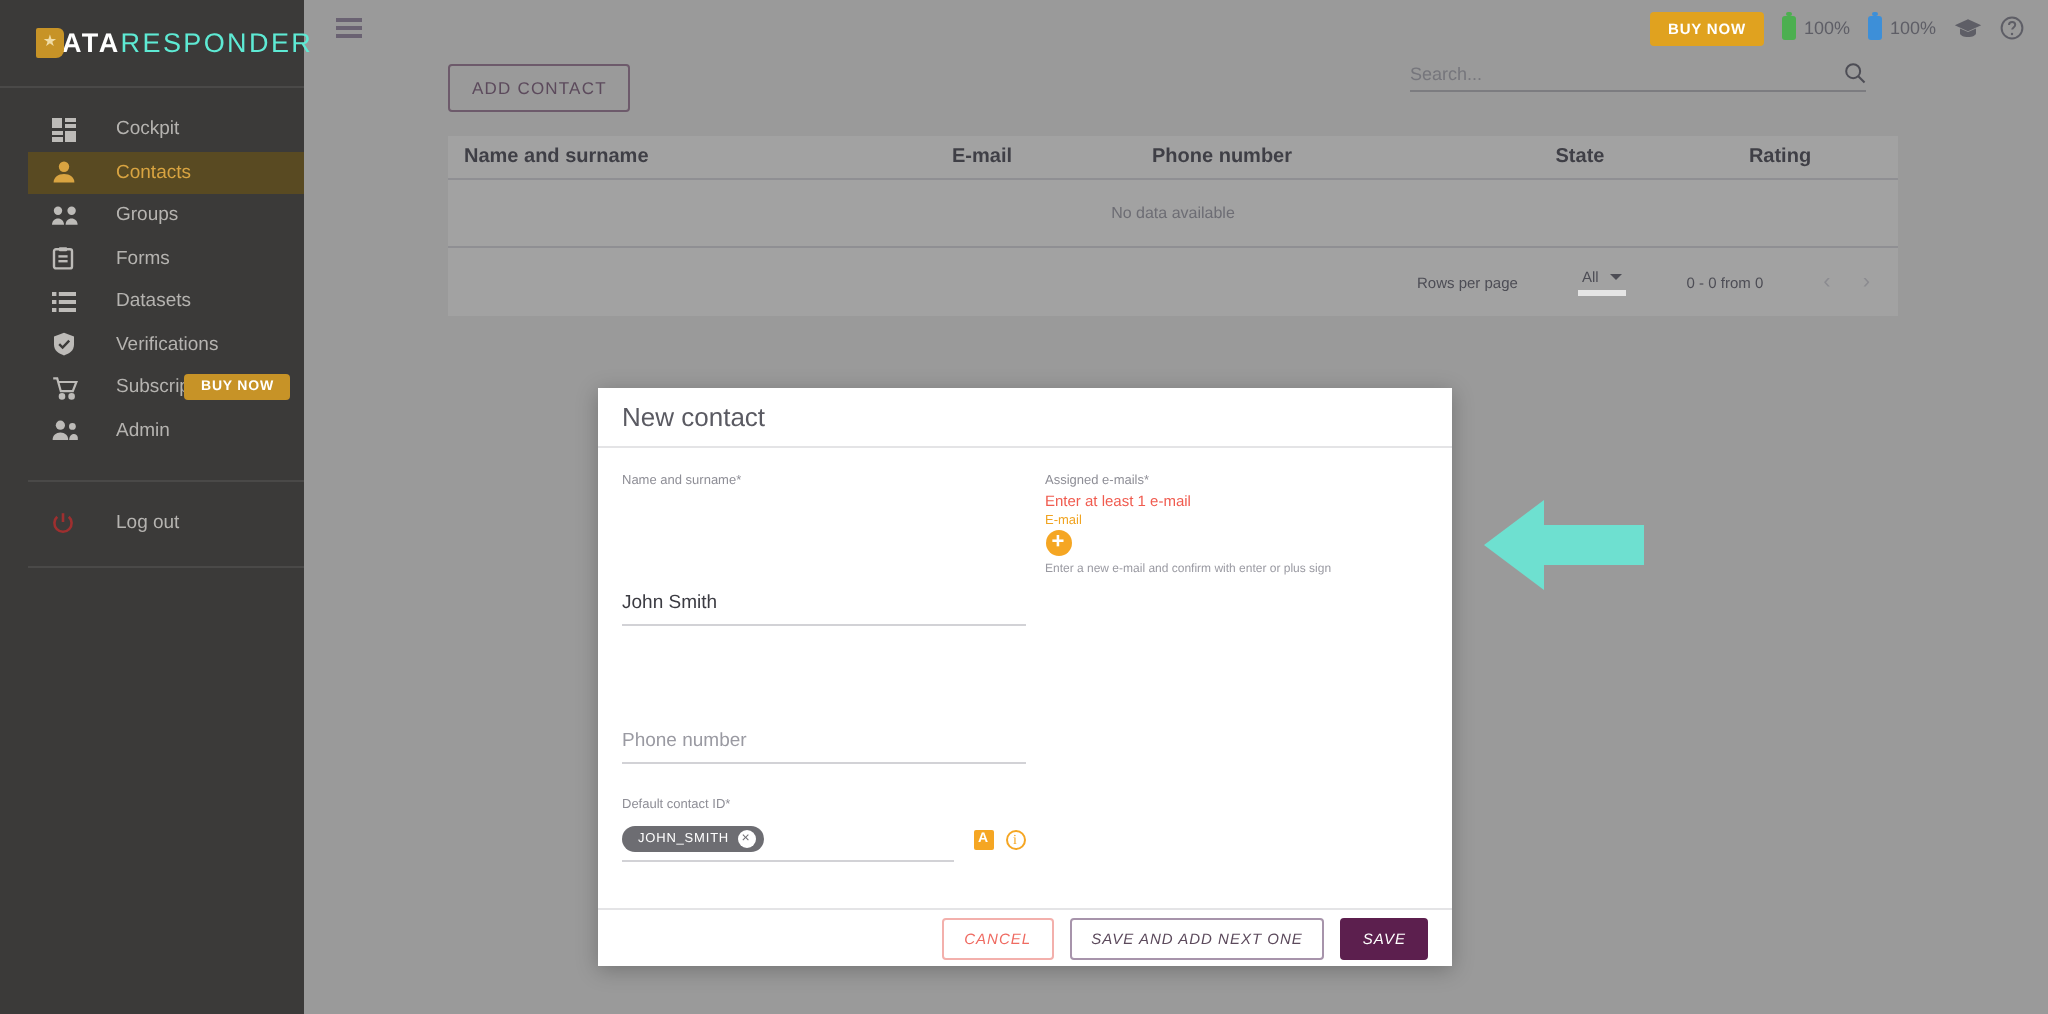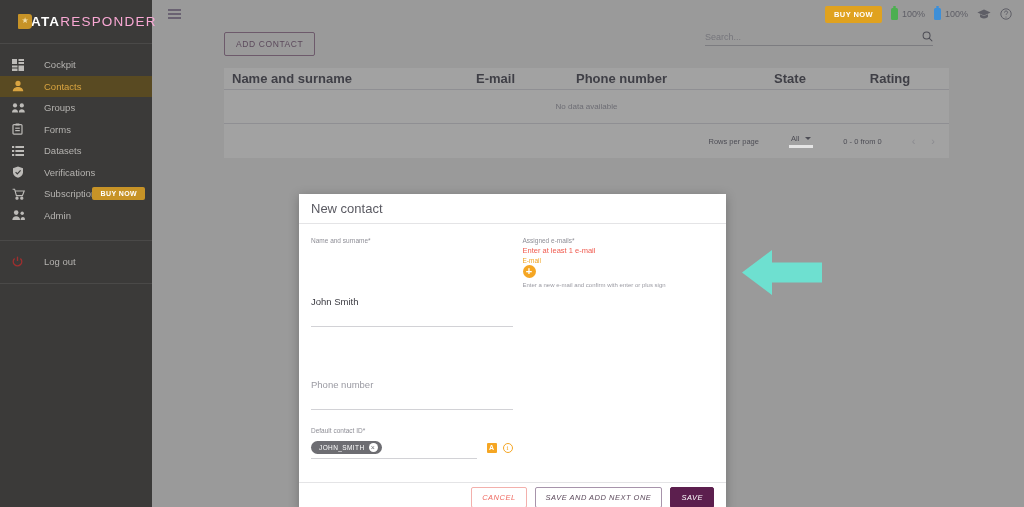--- a/index.html
+++ b/index.html
@@ -31,23 +31,23 @@
   .logo-mark .sq {
     position: absolute; left: 6px; top: 3px;
     width: 14px; height: 15px;
     background: #c79327;
     border-radius: 1px 3px 4px 1px;
     display: flex; align-items: center; justify-content: center;
     color: #f0dca6; font-size: 8px; line-height: 1;
   }
   .logo-text { font-size: 13.5px; letter-spacing: 1.2px; }
   .logo-text .a { color: #ffffff; font-weight: bold; }
-  .logo-text .b { color: #f9a8d4; font-weight: normal; }
-
-  .nav { padding-top: 10px; }
+  .logo-text .b { color: #5eead4; font-weight: normal; }
+
+  .nav { padding-top: 10px; margin-left: 14px; }
   .nav-item {
     display: flex; align-items: center;
     height: 21.5px; padding-left: 12px;
     color: #b5b3b0; font-size: 9.5px;
     cursor: pointer; position: relative;
   }
   .nav-item .ico {
     width: 22px; display: flex; align-items: center; justify-content: flex-start;
     color: #bdbbb8; flex: 0 0 22px;
   }
@@ -108,21 +108,21 @@
   .search-wrap input {
     flex: 1; border: 0; background: transparent; outline: none;
     font-size: 9px; color: #4d4d55;
     font-family: "Liberation Sans", sans-serif;
   }
   .search-wrap input::placeholder { color: #76767c; }
   .search-ico { color: #4d4d55; display: flex; }
 
   .table-card { background: #a2a2a2; width: 725px; }
   .thead { display: flex; height: 22px; align-items: center;
-           border-bottom: 1px solid #8f8f93; font-size: 13px; font-weight: bold; color: #3f3f46; }
+           border-bottom: 1px solid #8f8f93; font-size: 10px; font-weight: bold; color: #3f3f46; }
   .thead div { padding-left: 8px; }
   .c1 { width: 244px; } .c2 { width: 100px; } .c3 { width: 168px; }
   .c4 { width: 100px; text-align: center; } .c5 { width: 100px; text-align: center; }
   .tbody { height: 34px; display: flex; align-items: center; justify-content: center;
            font-size: 8px; color: #6d6d74; border-bottom: 1px solid #8f8f93; }
   .tfoot { height: 34px; display: flex; align-items: center; justify-content: flex-end;
            font-size: 7.5px; color: #4d4d55; padding-right: 14px; gap: 30px; }
   .rpp-sel { display: flex; align-items: center; gap: 6px; border-bottom: 3px solid #e5e5e5; padding: 0 2px 2px 2px; cursor: pointer; }
   .caret { width: 0; height: 0; border-left: 3px solid transparent; border-right: 3px solid transparent; border-top: 3.5px solid #4d4d55; }
   .pager { display:flex; gap: 16px; color: #8b8b90; font-size: 11px; }
@@ -137,21 +137,21 @@
   }
   .dlg-head {
     height: 30px; display: flex; align-items: center; padding-left: 12px;
     font-size: 13px; color: #5a5a62; border-bottom: 1px solid #e4e4e6;
   }
   .dlg-body { display: flex; padding: 13px 12px 6px 12px; }
   .col { width: 50%; }
   .col.right { padding-left: 10px; }
   .fld { margin-bottom: 17px; }
   .flabel { font-size: 6.5px; color: #8e8e96; margin-bottom: 2px; }
-  .fline { border-bottom: 1px solid #d2d2d6; padding-bottom: 17px; margin-top: 47px; }
+  .fline { border-bottom: 1px solid #d2d2d6; padding-bottom: 3px; margin-top: 47px; }
   .fval { font-size: 9.5px; color: #3b3b42; }
   .fplace { font-size: 9.5px; color: #9a9aa2; }
   .err { font-size: 7.5px; color: #f05b4f; margin-bottom: 2px; }
   .orange-lbl { font-size: 6.5px; color: #f0a422; margin-bottom: 1px; }
   .email-row { display: flex; align-items: center; gap: 8px; }
   .email-input {
     flex: 1; border-bottom: 1.3px solid #e8a52a; padding-bottom: 3px;
     font-size: 9.5px; color: #3b3b42; position: relative;
   }
   .caretbar { display:inline-block; width: 1px; height: 10px; background: #3b3b42;

